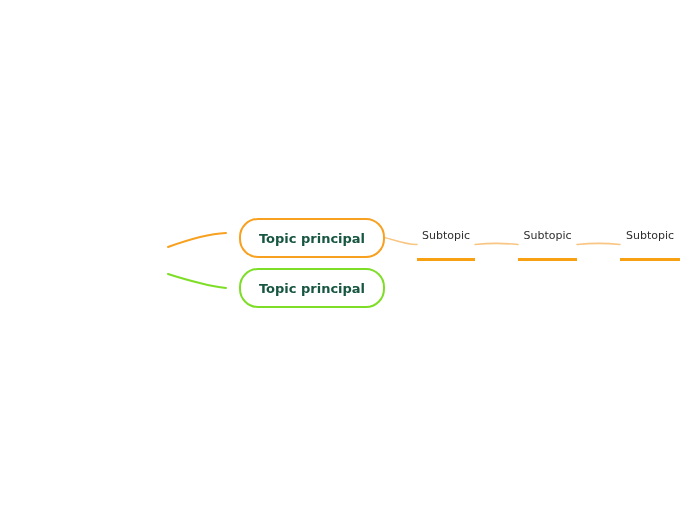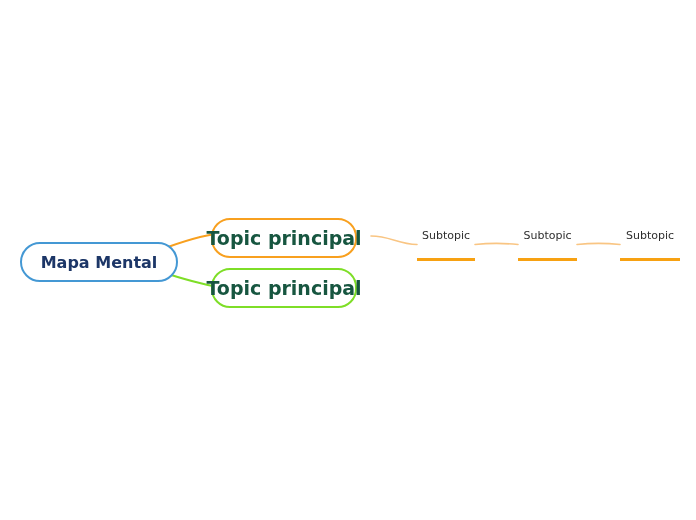--- a/index.html
+++ b/index.html
@@ -38,25 +38,25 @@
   .node-root {
     left: 20px;
     top: 242px;
     width: 158px;
     height: 40px;
     border-radius: 20px;
     font-size: 16px;
     font-weight: bold;
   }
   .node-topic {
-    left: 211px;
+    left: 239px;
     width: 146px;
     height: 40px;
     border-radius: 19px;
-    font-size: 19px;
+    font-size: 13px;
     font-weight: bold;
   }
   .node-topic-1 { top: 218px; }
   .node-topic-2 { top: 268px; }
   .subtopic {
     position: absolute;
     top: 229px;
     box-sizing: content-box;
     font-size: 11px;
     line-height: 13px;
@@ -77,23 +77,20 @@
 <div class="canvas">
 
   <svg class="connector-layer" width="696" height="520" viewBox="0 0 696 520" fill="none">
     <path d="M 168 247 C 190 239, 207 234, 226 233" stroke-width="2" fill="none" stroke-linecap="round" stroke="#F8A01F"></path>
     <path d="M 168 274 C 190 281, 208 286, 226 288" stroke-width="2" fill="none" stroke-linecap="round" stroke="#7EDE27"></path>
     <path d="M 371 236 C 390 236, 398 244, 417 244.5" stroke-width="1.6" fill="none" stroke-linecap="round" stroke="#F9C583"></path>
     <path d="M 475 244.5 C 490 243, 503 243, 518 244.5" stroke-width="1.6" fill="none" stroke-linecap="round" stroke="#F9C583"></path>
     <path d="M 577 244.5 C 592 243, 605 243, 620 244.5" stroke-width="1.6" fill="none" stroke-linecap="round" stroke="#F9C583"></path>
   </svg>
 
-  <div class="node node-root" style="border-color: rgb(68, 152, 212); color: rgb(28, 54, 103); background-color: rgb(255, 255, 255);">
-    <span>Mapa Mental</span>
-  </div>
 
   <div class="node node-topic node-topic-1" style="border-color: rgb(248, 160, 31); color: rgb(23, 86, 64); background-color: rgb(255, 255, 255);">
     <span>Topic principal</span>
   </div>
 
   <div class="node node-topic node-topic-2" style="border-color: rgb(126, 222, 39); color: rgb(23, 86, 64); background-color: rgb(255, 255, 255);">
     <span>Topic principal</span>
   </div>
 
   <div class="subtopic subtopic-1" style="border-bottom-color: rgb(247, 161, 18); color: rgb(46, 46, 46);">

